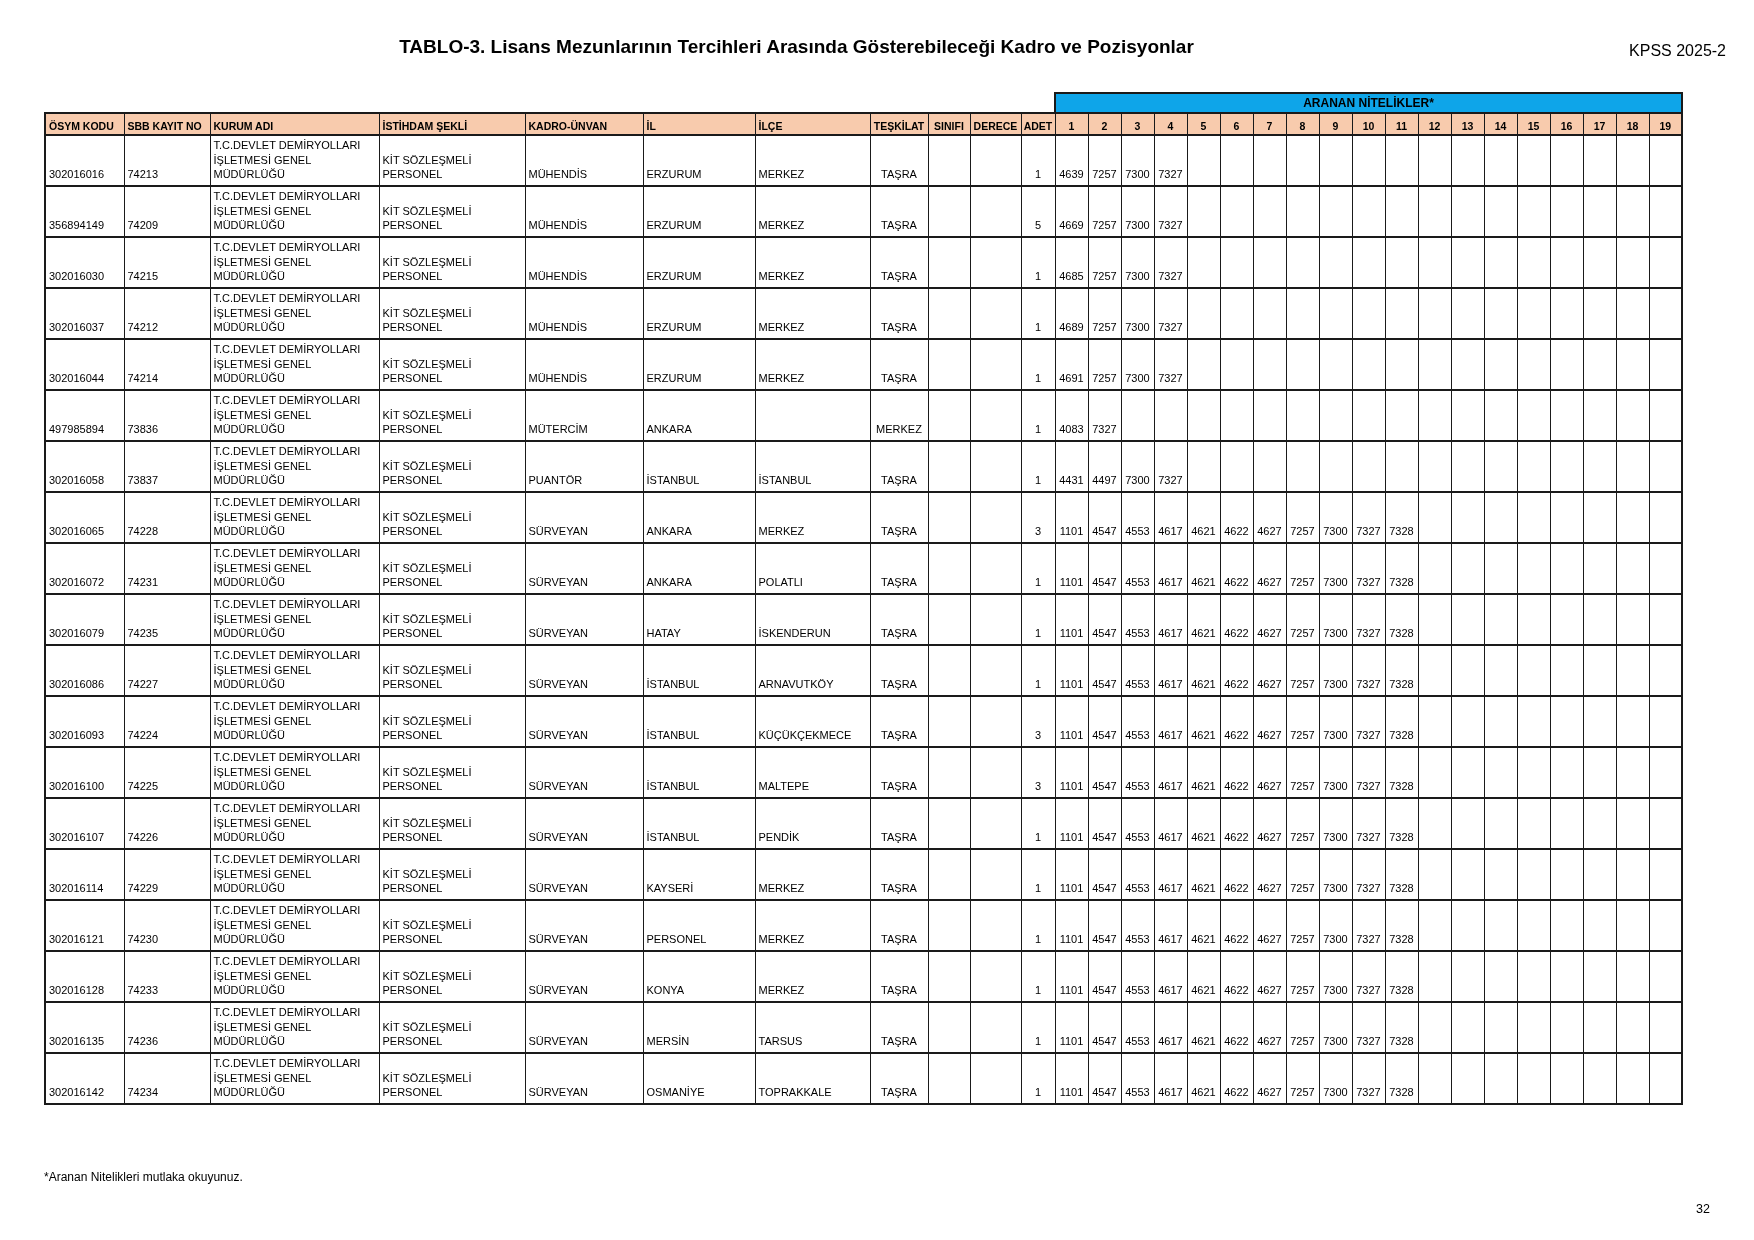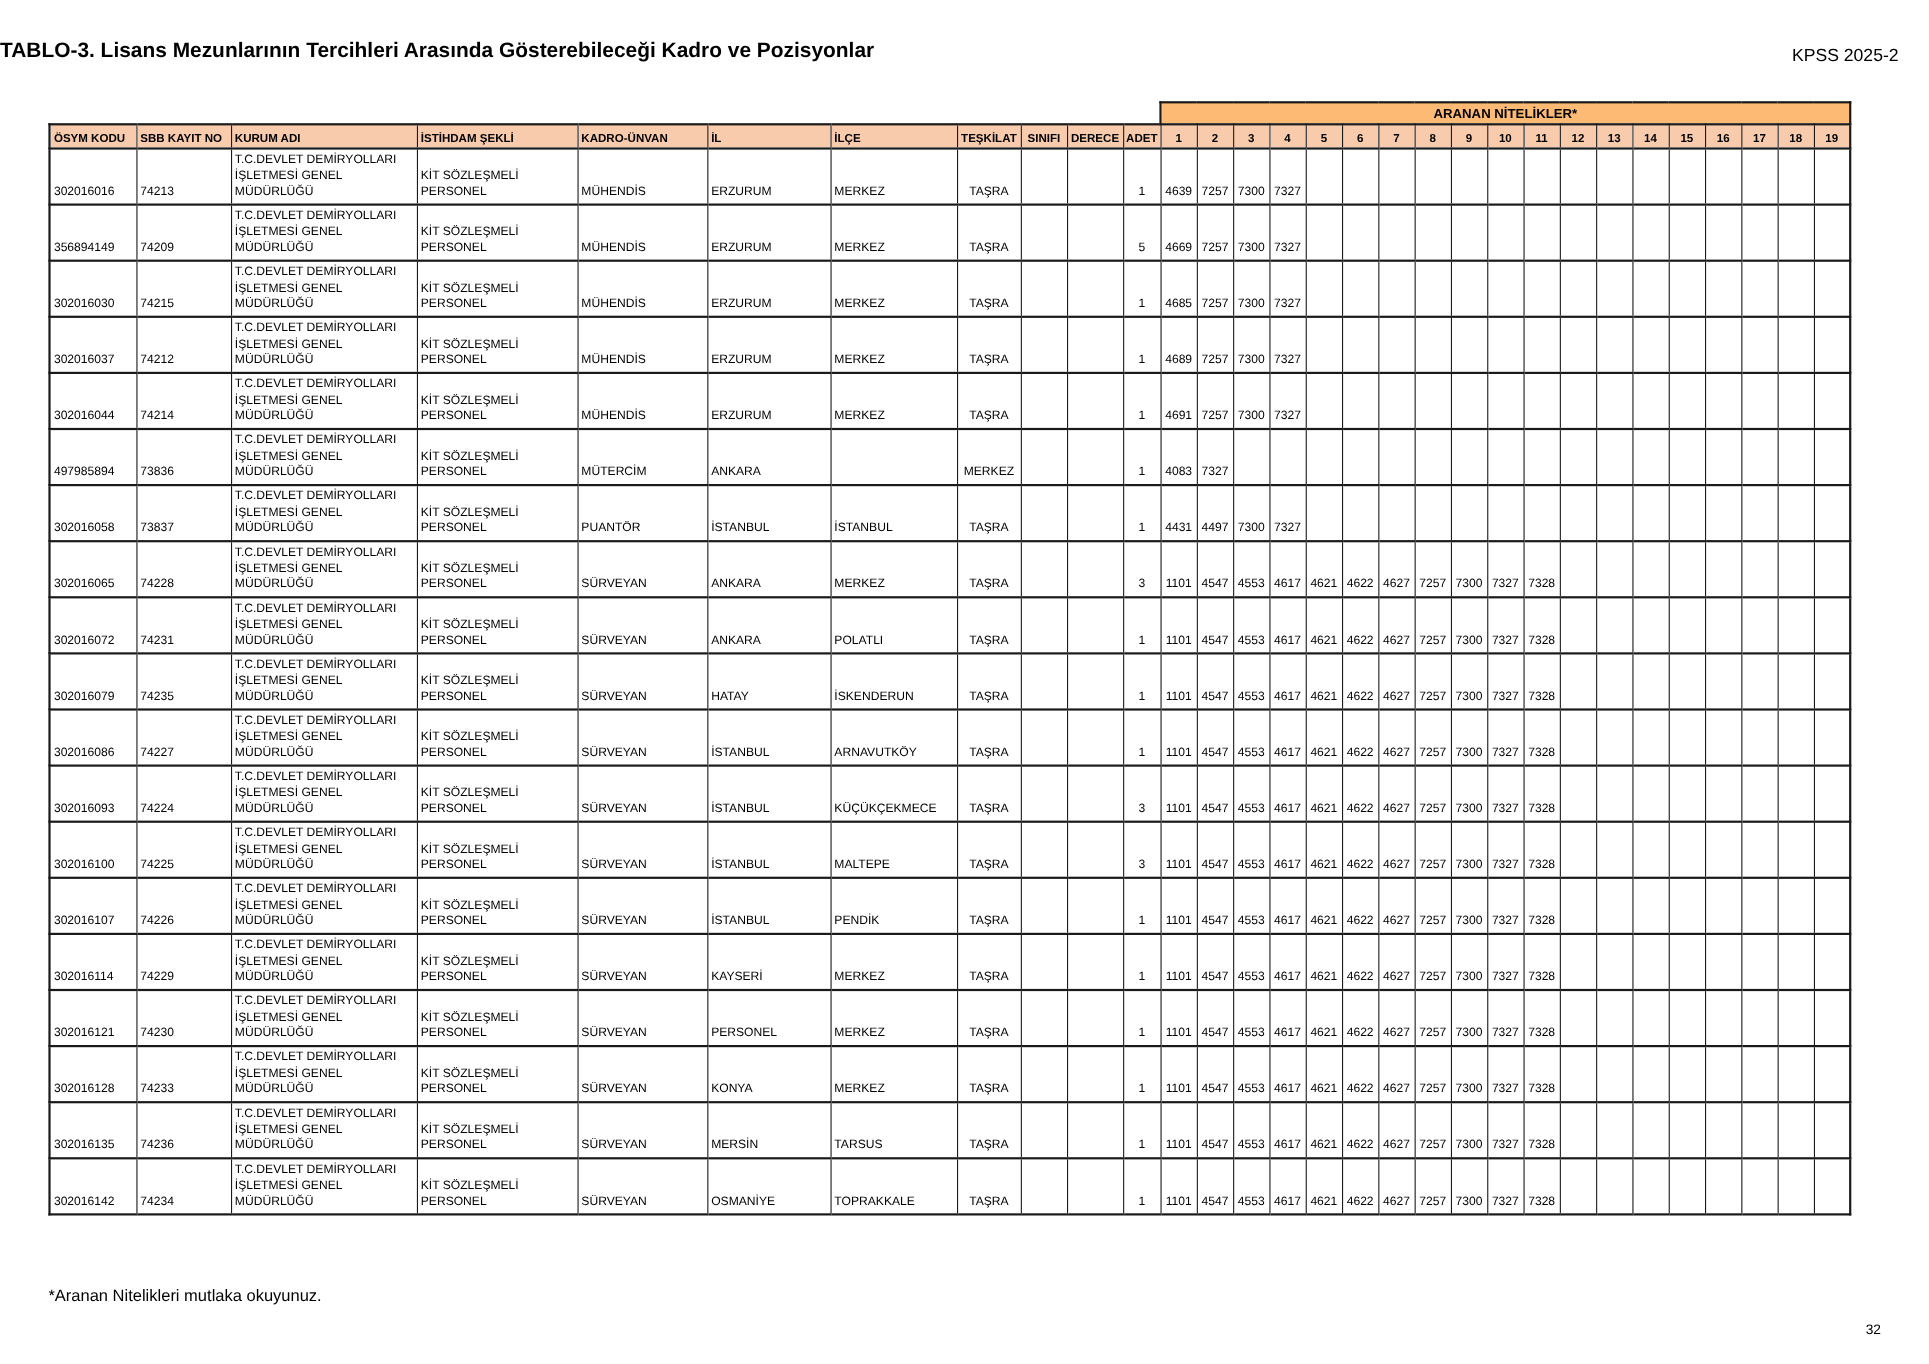--- a/index.html
+++ b/index.html
@@ -2,59 +2,59 @@
 <html><head>
 <meta charset="utf-8">
 <style>
   html,body { margin:0; padding:0; }
   body {
     width:1754px; height:1240px; background:#ffffff; position:relative;
     font-family:"Liberation Sans", sans-serif; color:#000;
     -webkit-font-smoothing:antialiased;
   }
   .title {
-    position:absolute; top:36px; left:0; width:1565px; text-align:left;
+    position:absolute; top:36px; left:14px; width:1565px; text-align:center;
     font-size:19px; font-weight:bold; letter-spacing:0;
   }
   .corner {
     position:absolute; top:42px; right:28px; font-size:16px;
   }
   table.kadro {
     position:absolute; top:92px; left:44px;
     border-collapse:collapse; table-layout:fixed;
   }
   td, th { border:1px solid #1a1a1a; overflow:hidden; }
   tr > *:first-child { border-left-width:2px; }
   tr > *:last-child  { border-right-width:2px; }
 
   .banner-row { height:20px; }
   .banner-spacer { border:none; background:#fff; }
   .banner-cell {
-    background:#fdba74; border-width:2px; text-align:center;
+    background:#0ea5e9; border-width:2px; text-align:center;
     font-weight:bold; font-size:12px; vertical-align:middle;
   }
   .header-row { height:22px; }
   .header-row th {
     background:#F8CBAD; border-top-width:2px; border-bottom-width:2px;
     font-size:10.5px; font-weight:bold; text-align:left;
     padding:0 2px 2px 3px; vertical-align:bottom; white-space:nowrap;
   }
   .header-row th.h-nitelik { text-align:center; padding:0 0 2px 0; }
   .header-row th.h-teskilat, .header-row th.h-sinifi,
   .header-row th.h-derece, .header-row th.h-adet { text-align:center; padding-left:0; padding-right:0; }
 
   .data-row { height:51px; }
   .data-row td {
     border-bottom-width:2px;
     font-size:11px; line-height:14.6px; vertical-align:bottom;
     padding:0 2px 3px 3px; background:#fff;
   }
   td.c-kurum, td.c-istihdam { white-space:pre-line; }
   td.c-teskilat, td.c-adet, td.c-nitelik { text-align:center; padding-left:0; padding-right:0; }
-  .footnote { position:absolute; top:1170px; left:44px; font-size:15px; }
+  .footnote { position:absolute; top:1170px; left:44px; font-size:12px; }
   .pagenum  { position:absolute; top:1170px; right:44px; font-size:12.5px;margin-top:32px; }
 </style>
 </head>
 <body>
 
 <div class="title">TABLO-3. Lisans Mezunlarının Tercihleri Arasında Gösterebileceği Kadro ve Pozisyonlar</div>
 <div class="corner">KPSS 2025-2</div>
 
 <table class="kadro">
   <colgroup id="cols">

